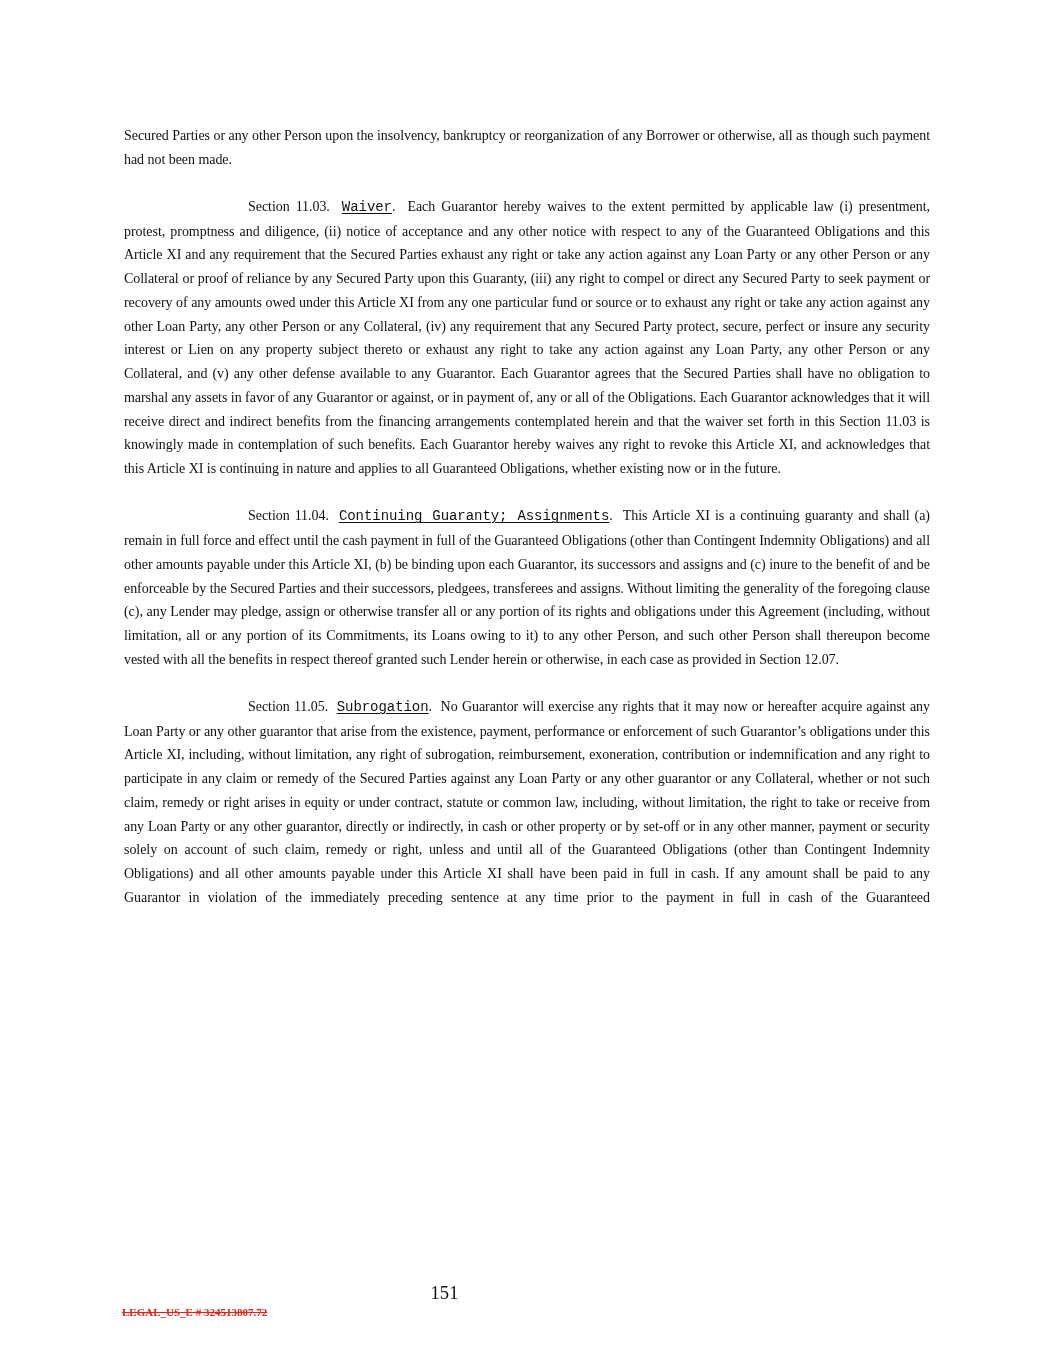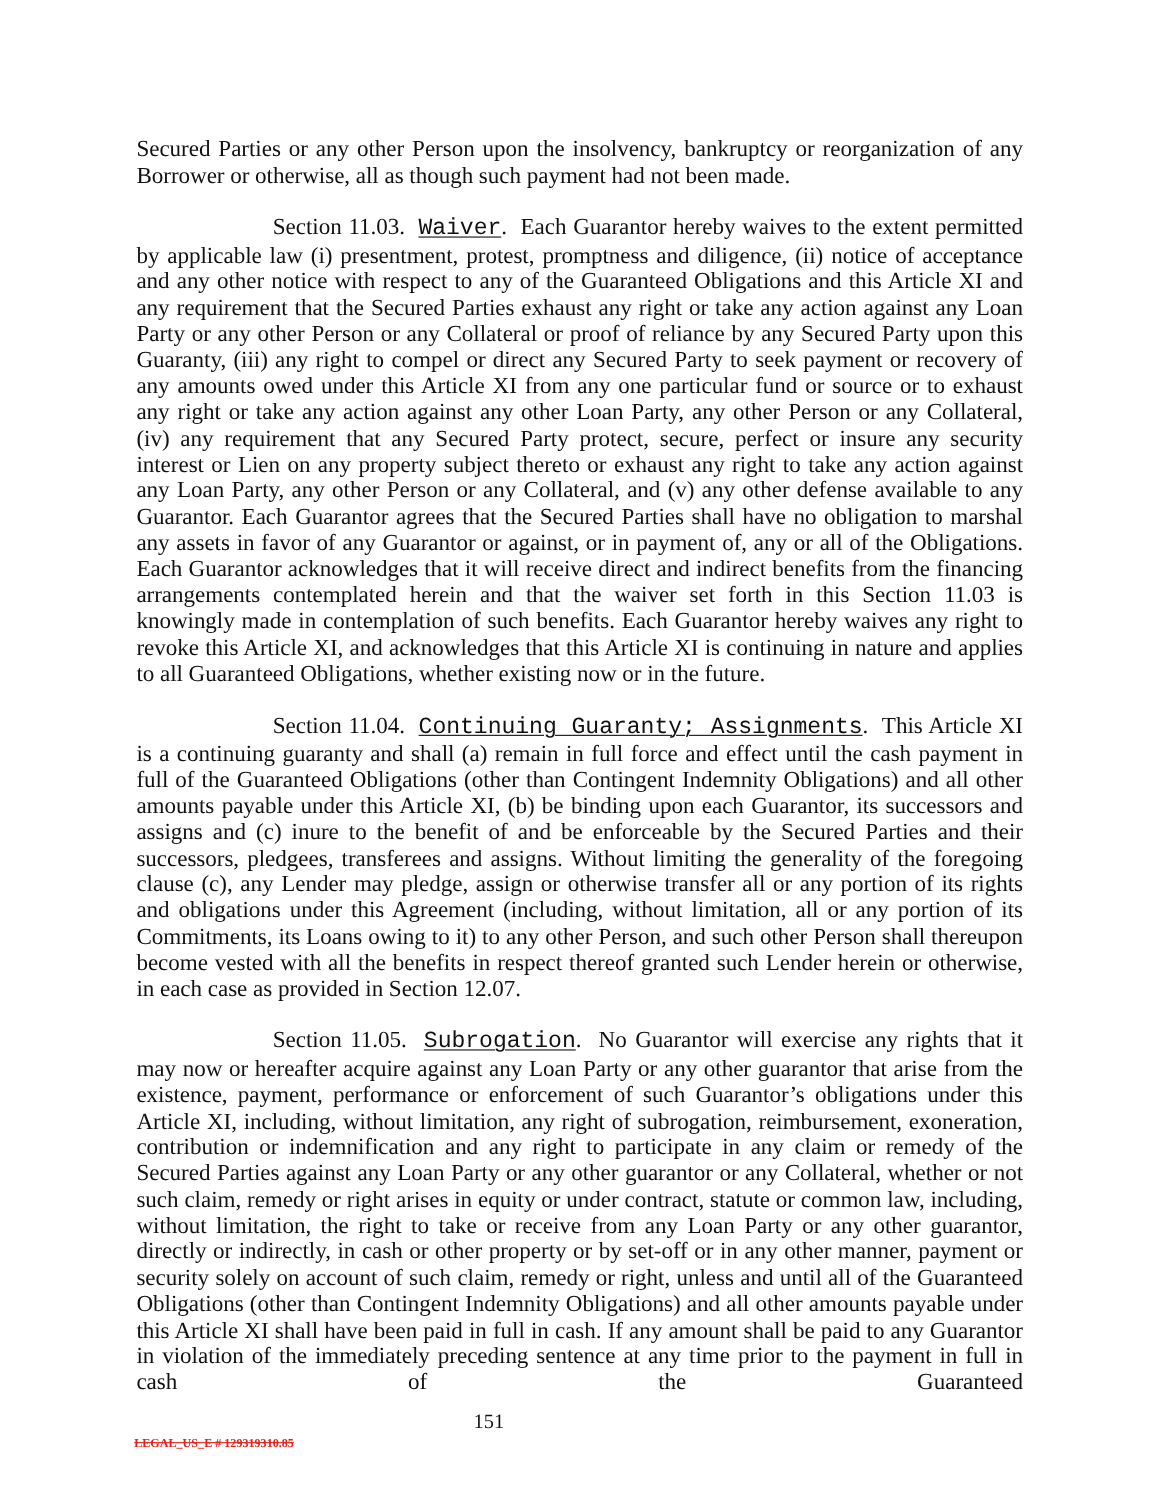--- a/index.html
+++ b/index.html
@@ -15,21 +15,21 @@
     font-family: "Liberation Serif", "DejaVu Serif", serif;
     color: #111111;
   }
   .page {
     position: absolute;
     left: 124px;
     top: 124px;
     width: 806px;
   }
   .para {
-    font-size: 21px;
+    font-size: 14px;
     line-height: 23.75px;
     text-align: justify;
     text-align-last: left;
     margin: 0 0 23.4px 0;
     letter-spacing: -0.05px;
     word-spacing: 0px;
   }
   .para.indent {
     text-indent: 124px;
   }
@@ -77,13 +77,13 @@
     <span>Section 11.04.</span>&nbsp;&nbsp;<span class="ul">Continuing Guaranty; Assignments</span><span>.</span>&nbsp;&nbsp;<span>This Article XI is a continuing guaranty and shall (a) remain in full force and effect until the cash payment in full of the Guaranteed Obligations (other than Contingent Indemnity Obligations) and all other amounts payable under this Article XI, (b) be binding upon each Guarantor, its successors and assigns and (c) inure to the benefit of and be enforceable by the Secured Parties and their successors, pledgees, transferees and assigns.  Without limiting the generality of the foregoing clause (c), any Lender may pledge, assign or otherwise transfer all or any portion of its rights and obligations under this Agreement (including, without limitation, all or any portion of its Commitments, its Loans owing to it) to any other Person, and such other Person shall thereupon become vested with all the benefits in respect thereof granted such Lender herein or otherwise, in each case as provided in Section 12.07.</span>
   </p>
 
   <p class="para indent" style="text-align-last: justify;">
     <span>Section 11.05.</span>&nbsp;&nbsp;<span class="ul">Subrogation</span><span>.</span>&nbsp;&nbsp;<span>No Guarantor will exercise any rights that it may now or hereafter acquire against any Loan Party or any other guarantor that arise from the existence, payment, performance or enforcement of such Guarantor’s obligations under this Article XI, including, without limitation, any right of subrogation, reimbursement, exoneration, contribution or indemnification and any right to participate in any claim or remedy of the Secured Parties against any Loan Party or any other guarantor or any Collateral, whether or not such claim, remedy or right arises in equity or under contract, statute or common law, including, without limitation, the right to take or receive from any Loan Party or any other guarantor, directly or indirectly, in cash or other property or by set-off or in any other manner, payment or security solely on account of such claim, remedy or right, unless and until all of the Guaranteed Obligations (other than Contingent Indemnity Obligations) and all other amounts payable under this Article XI shall have been paid in full in cash.  If any amount shall be paid to any Guarantor in violation of the immediately preceding sentence at any time prior to the payment in full in cash of the Guaranteed</span>
   </p>
 
 </div>
 
 <div class="page-number">151</div>
-<div class="doc-id">LEGAL_US_E # 129319310.85</div>
+<div class="doc-id">LEGAL_US_E # 324513807.72</div>
 
 </body></html>

